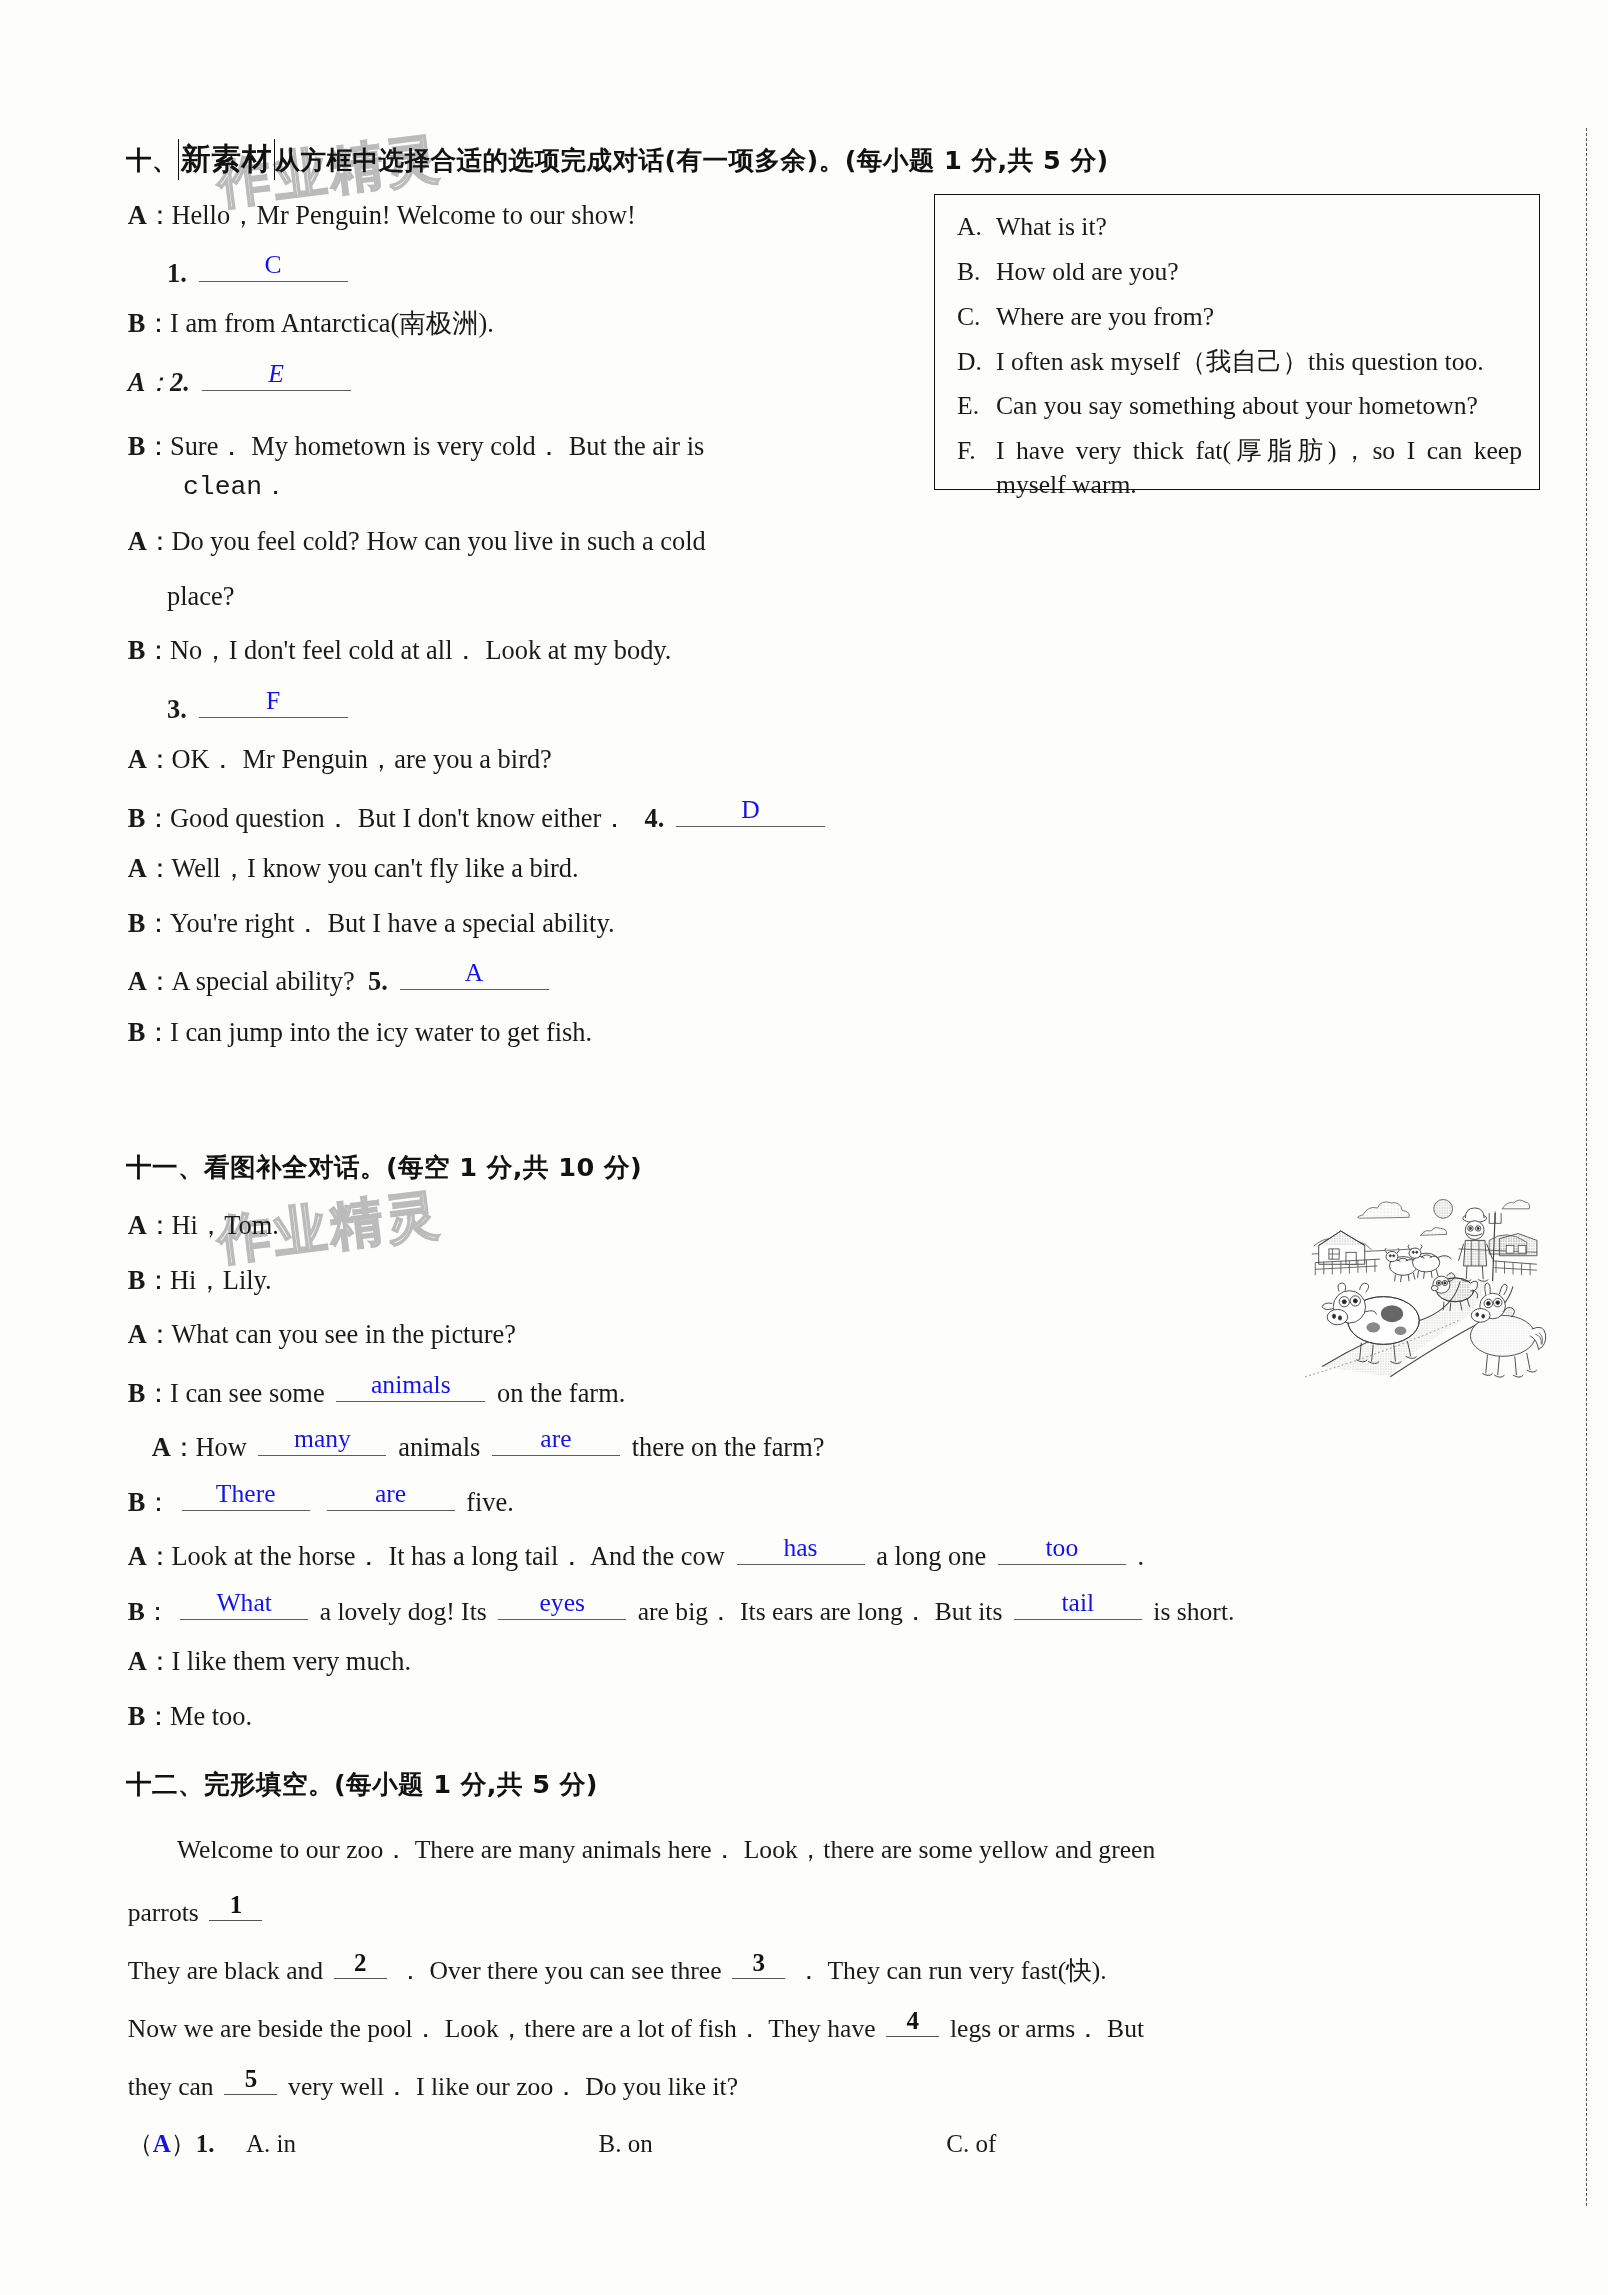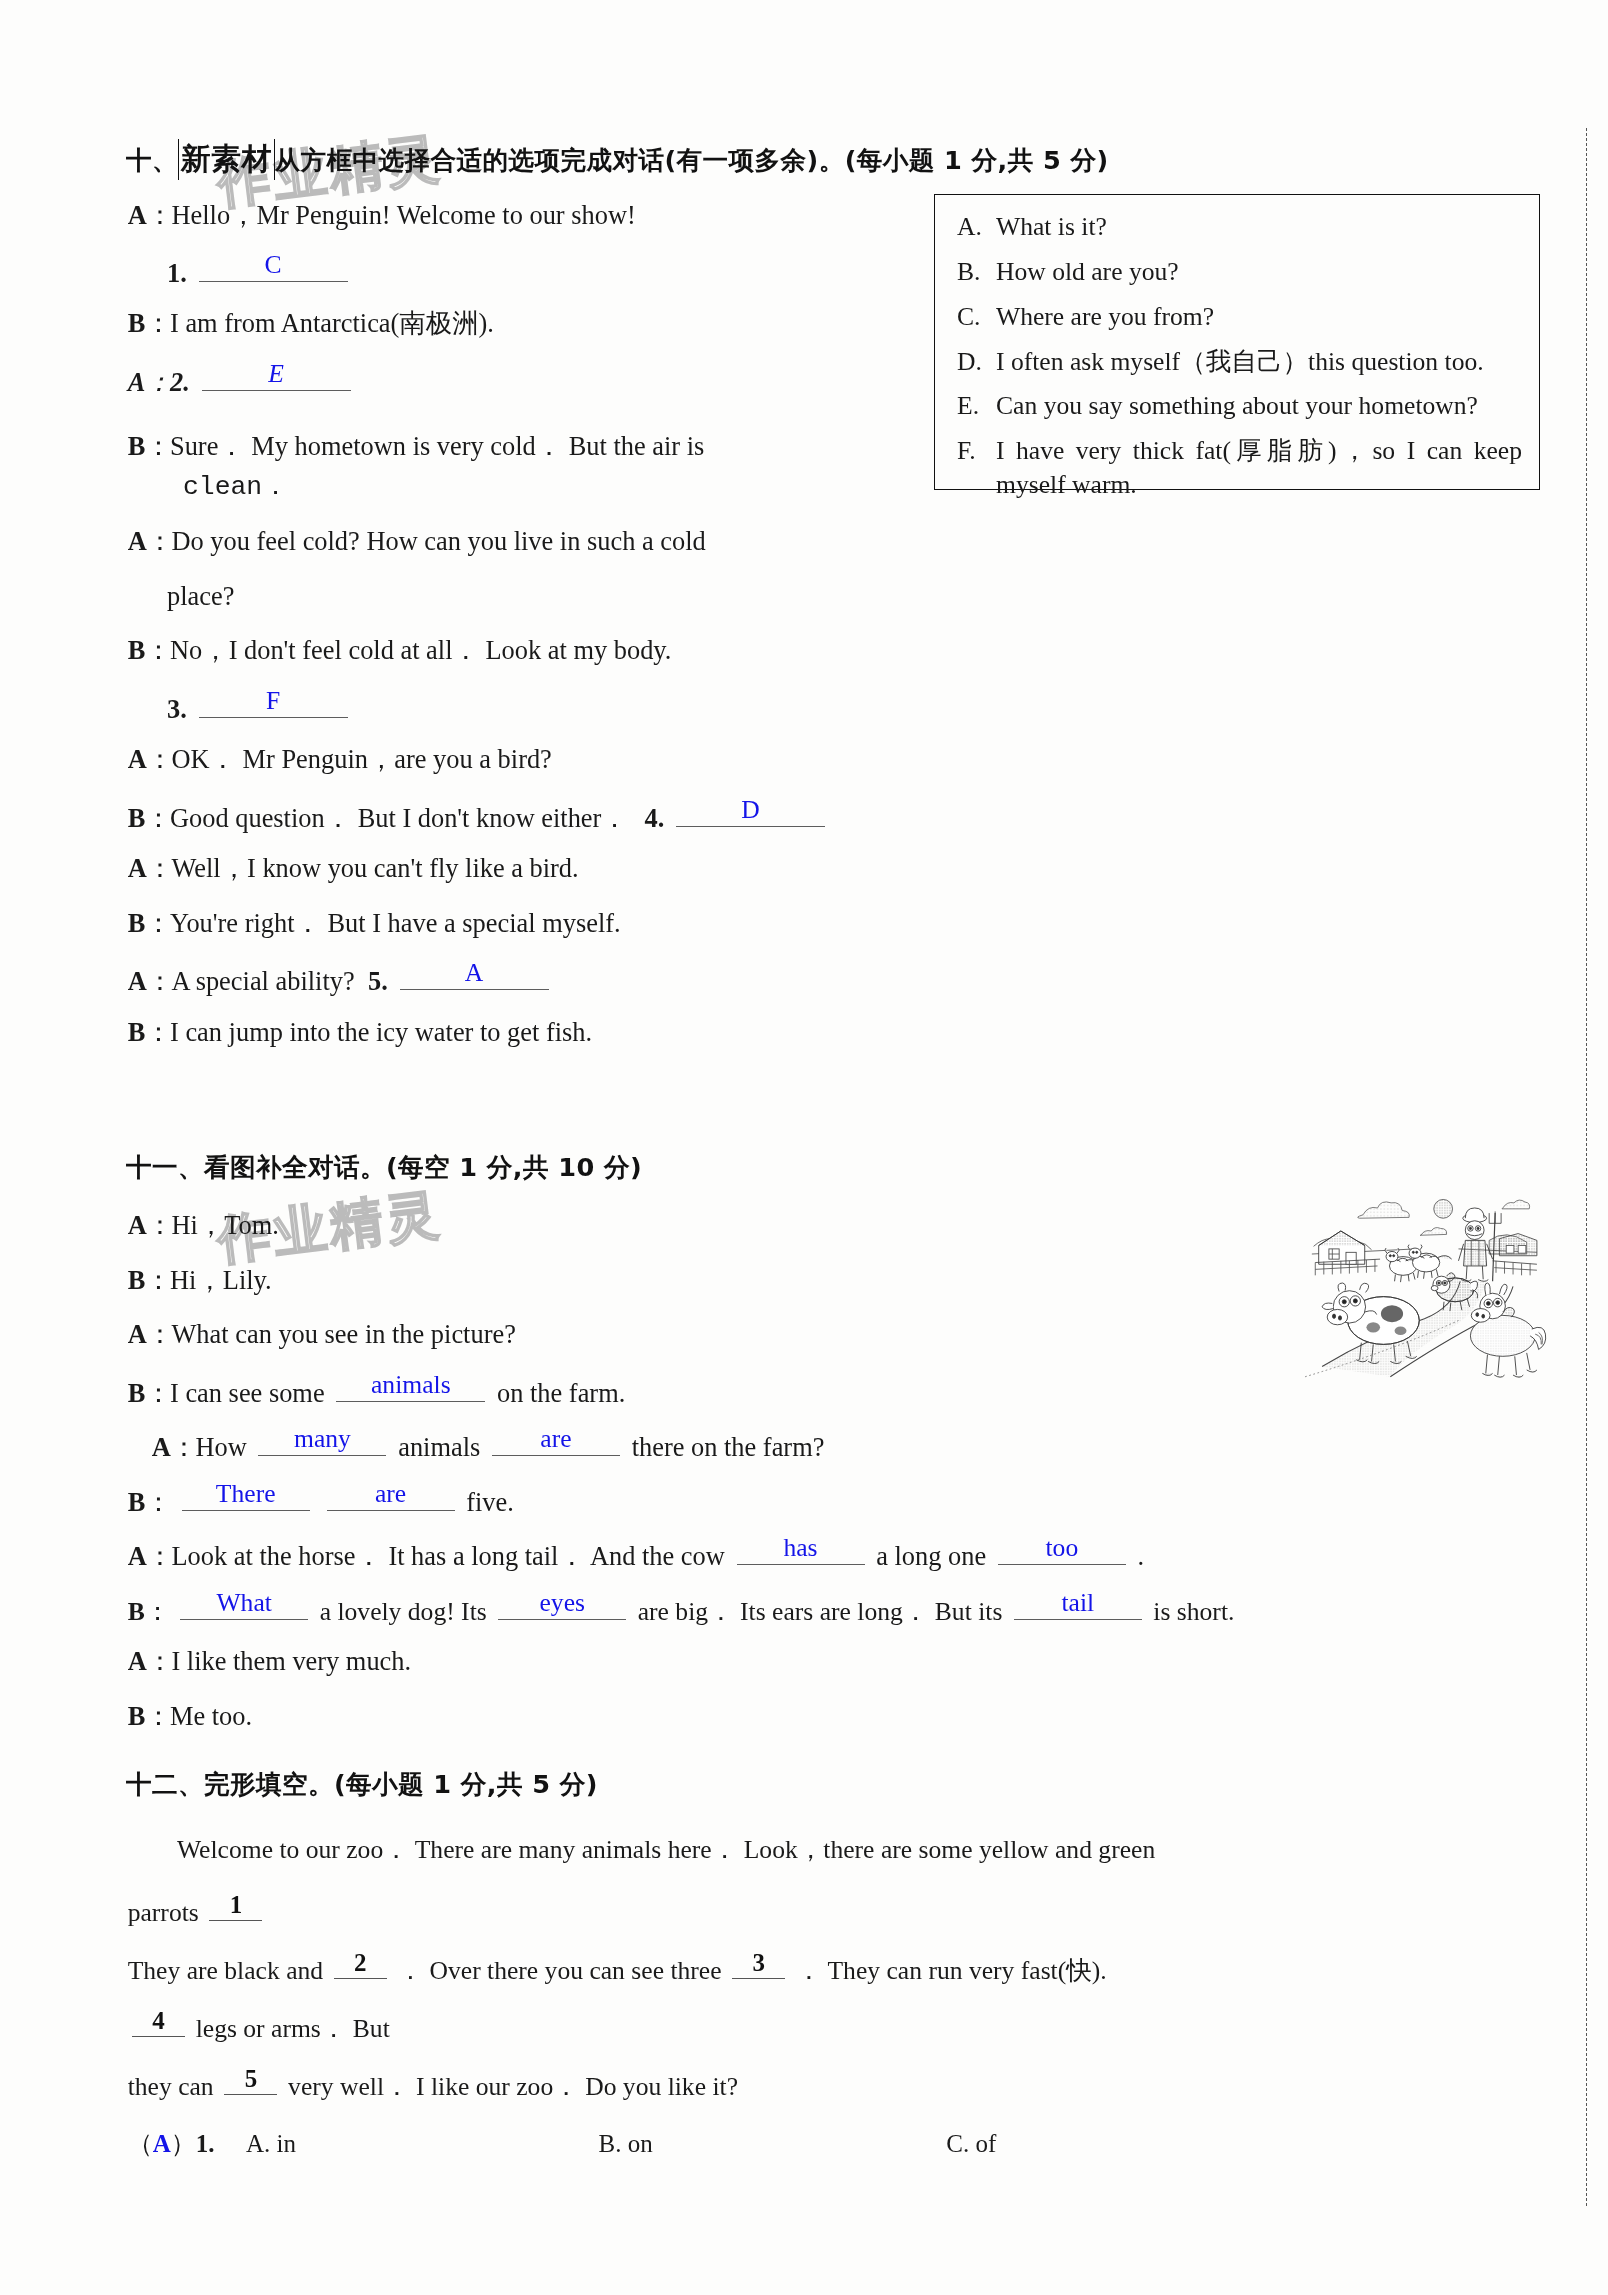--- a/index.html
+++ b/index.html
@@ -390,21 +390,21 @@
       <span class="spk">B</span><span>Good question． But I don't know either．</span>
       <span class="qnum" style="margin-left:10.2px;">4.</span>
       <span class="blank w-lg"><span class="ans">D</span></span>
     </div>
 
     <div class="line" style="position:absolute; left:1.7px; top:855px;">
       <span class="spk">A</span><span>Well，I know you can't fly like a bird.</span>
     </div>
 
     <div class="line" style="position:absolute; left:1.7px; top:910px;">
-      <span class="spk">B</span><span>You're right． But I have a special myself.</span>
+      <span class="spk">B</span><span>You're right． But I have a special ability.</span>
     </div>
 
     <div class="line" style="position:absolute; left:1.7px; top:964px;">
       <span class="spk">A</span><span>A special ability?</span>
       <span class="qnum" style="margin-left:6.8px;">5.</span>
       <span class="blank w-lg"><span class="ans">A</span></span>
     </div>
 
     <div class="line" style="position:absolute; left:1.7px; top:1019px;">
       <span class="spk">B</span><span>I can jump into the icy water to get fish.</span>
@@ -481,20 +481,21 @@
 
     <div class="para" style="position:absolute; left:1.7px; top:1953px;">
       <span>They are black and</span>
       <span class="cblank"><span class="n">2</span></span>
       <span>． Over there you can see three</span>
       <span class="cblank"><span class="n">3</span></span>
       <span>． They can run very fast(快).</span>
     </div>
 
     <div class="para" style="position:absolute; left:1.7px; top:2011px;">
+      <span>Now we are beside the pool． Look，there are a lot of fish． They have</span>
       <span class="cblank"><span class="n">4</span></span>
       <span>legs or arms． But</span>
     </div>
 
     <div class="para" style="position:absolute; left:1.7px; top:2069px;">
       <span>they can</span>
       <span class="cblank"><span class="n">5</span></span>
       <span>very well． I like our zoo． Do you like it?</span>
     </div>
 

